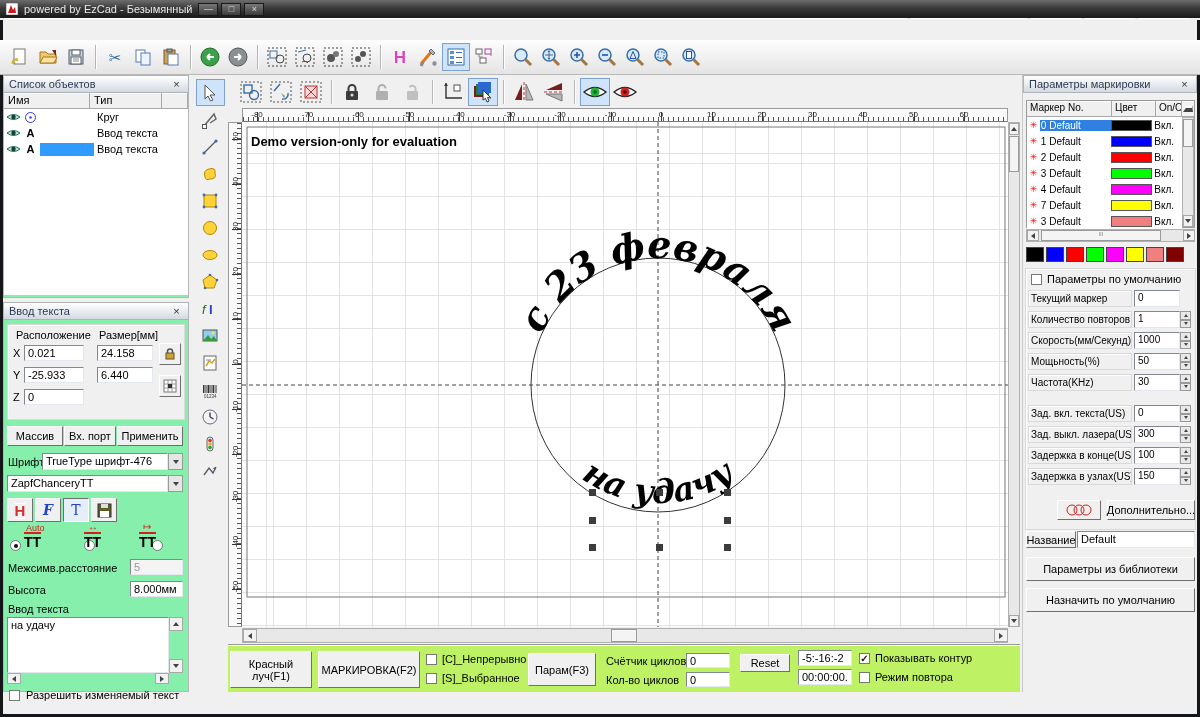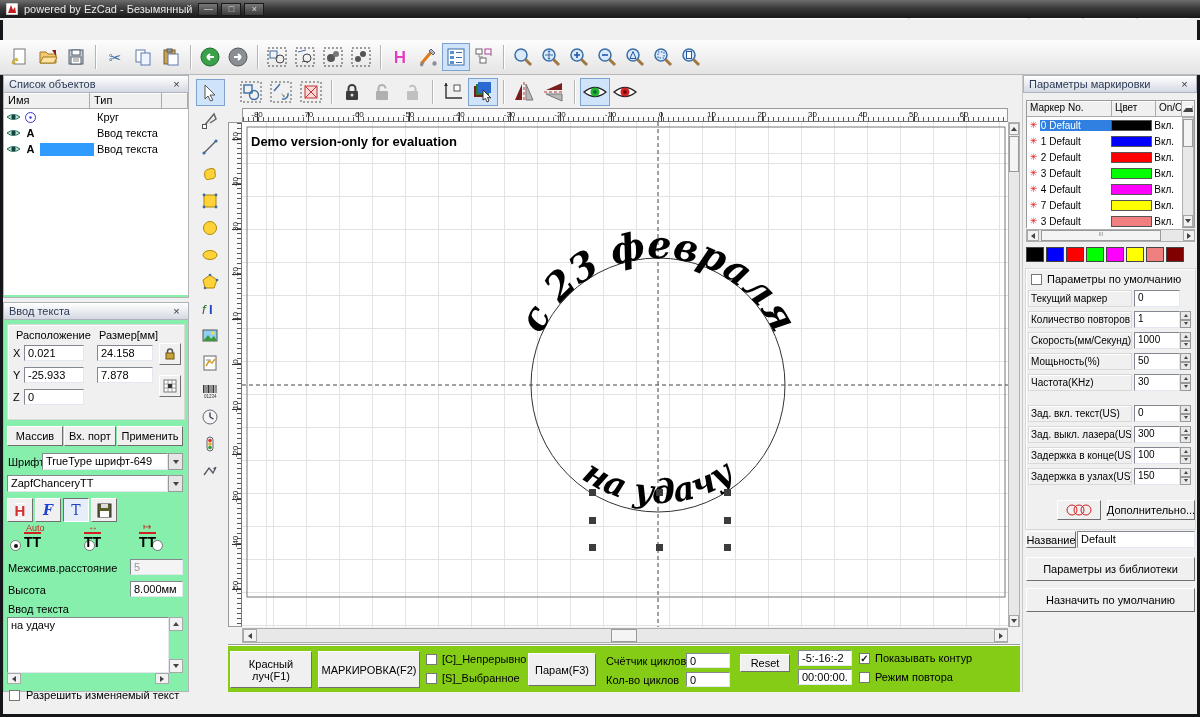--- a/index.html
+++ b/index.html
@@ -72,21 +72,21 @@
     background:repeating-linear-gradient(180deg,#555 0 1px,transparent 1px 5px);}
   .hlab{position:absolute;top:1px;font-size:8px;transform:translateX(-50%);color:#222;}
   .htick{position:absolute;bottom:0;width:1px;height:9px;background:#333;}
   .vlab{position:absolute;left:-1px;font-size:8px;color:#222;transform:rotate(-90deg);transform-origin:center;width:14px;text-align:center;}
   .vtick{position:absolute;right:0;height:1px;width:9px;background:#333;}
   #canvas{background-color:#fff;
     background-image:repeating-linear-gradient(0deg,#e3e3e3 0 1px,transparent 1px 33px),
                      repeating-linear-gradient(90deg,#e3e3e3 0 1px,transparent 1px 33px);
     background-position:31px 32px;overflow:hidden;}
   
-  #bottombar{border-top:1px solid #fff;box-shadow:0 -1px 0 #9a9a9a;background:#84cc16;}
+  #bottombar{border-top:1px solid #fff;box-shadow:0 -1px 0 #9a9a9a;background:#bef264;}
   #statusbar{left:0;top:694px;width:1200px;height:20px;background:#f0f0f0;border-top:1px solid #9a9a9a;
     display:flex;align-items:center;}
   .scell{height:16px;border:1px solid #9c9c9c;border-bottom-color:#fff;border-right-color:#fff;
     padding:1px 4px;white-space:nowrap;overflow:hidden;background:#f0f0f0;}
   svg text{font-family:"Liberation Sans",sans-serif;}
   .arct{font-family:"DejaVu Serif",serif;font-style:italic;font-weight:bold;}
 </style>
 </head>
 <body>
 
@@ -333,40 +333,40 @@
         <div class="r field" style="left:20px;top:25px;width:60px;height:16px">0.021</div>
         <div class="r field" style="left:93px;top:25px;width:56px;height:16px">24.158</div>
         <div class="r btn3" style="left:155px;top:23px;width:22px;height:22px">
             <svg width="14" height="14">
               <rect x="3" y="6" width="8" height="6" fill="#caa23a" stroke="#6b5210"></rect>
               <path d="M4.5 6 v-1.5 a2.5 2.5 0 0 1 5 0 V6" fill="none" stroke="#555" stroke-width="1.5"></path>
             </svg>
           </div>
         <span class="r" style="left:9px;top:49px">Y</span>
         <div class="r field" style="left:20px;top:47px;width:60px;height:16px">-25.933</div>
-        <div class="r field" style="left:93px;top:47px;width:56px;height:16px">7.878</div>
+        <div class="r field" style="left:93px;top:47px;width:56px;height:16px">6.440</div>
         <div class="r btn3" style="left:155px;top:55px;width:22px;height:22px">
             <svg width="14" height="14">
               <rect x="1" y="1" width="12" height="12" fill="#fff" stroke="#777"></rect>
               <line x1="1" y1="5" x2="13" y2="5" stroke="#999"></line>
               <line x1="1" y1="9" x2="13" y2="9" stroke="#999"></line>
               <line x1="5" y1="1" x2="5" y2="13" stroke="#999"></line>
               <line x1="9" y1="1" x2="9" y2="13" stroke="#999"></line>
               <rect x="5" y="5" width="4" height="4" fill="#333"></rect>
             </svg>
           </div>
         <span class="r" style="left:9px;top:71px">Z</span>
         <div class="r field" style="left:20px;top:69px;width:60px;height:16px">0</div>
 
         <div class="r btn3" style="left:3px;top:106px;width:56px;height:20px">Массив</div>
         <div class="r btn3" style="left:60px;top:106px;width:52px;height:20px">Вх. порт</div>
         <div class="r btn3" style="left:113px;top:106px;width:66px;height:20px">Применить</div>
 
         <span class="r lbl" style="left:4px;top:136px">Шрифт</span>
-        <div class="r field" style="left:38px;top:133px;width:126px;height:17px">TrueType шрифт-649</div>
+        <div class="r field" style="left:38px;top:133px;width:126px;height:17px">TrueType шрифт-476</div>
         <div class="r drop" style="left:164px;top:133px;width:15px;height:17px">
             <span class="tri-d"></span>
           </div>
         <div class="r field" style="left:3px;top:155px;width:161px;height:17px">ZapfChanceryTT</div>
         <div class="r drop" style="left:164px;top:155px;width:15px;height:17px">
             <span class="tri-d"></span>
           </div>
 
         <div class="r btn3" style="left:3px;top:178px;width:26px;height:24px">
             <span style="color:#d03030;font-weight:bold;font-size:15px;background:repeating-linear-gradient(0deg,#fff 0 1px,transparent 1px 3px)">H</span>
@@ -882,21 +882,21 @@
           <span class="spin" style="height:17px">
             <div>
               <span class="tri-u" style="border-bottom-width:3px;border-left-width:2.5px;border-right-width:2.5px"></span>
             </div>
             <div>
               <span class="tri-d" style="border-top-width:3px;border-left-width:2.5px;border-right-width:2.5px"></span>
             </div>
           </span>
         </div>
         <div style="display: flex; align-items: center; height: 17px; margin-bottom: 4px; font-size: 10px; margin-top: 14px;">
-          <span class="etch" style="width:104px;height:17px;padding:2px 2px;white-space:nowrap;overflow:hidden">Зад. вкл. текст(US)</span>
+          <span class="etch" style="width:104px;height:17px;padding:2px 2px;white-space:nowrap;overflow:hidden">Зад. вкл. текста(US)</span>
           <span class="field" style="width:46px;height:17px;margin-left:2px">0</span>
           <span class="spin" style="height:17px">
             <div>
               <span class="tri-u" style="border-bottom-width:3px;border-left-width:2.5px;border-right-width:2.5px"></span>
             </div>
             <div>
               <span class="tri-d" style="border-top-width:3px;border-left-width:2.5px;border-right-width:2.5px"></span>
             </div>
           </span>
         </div>

